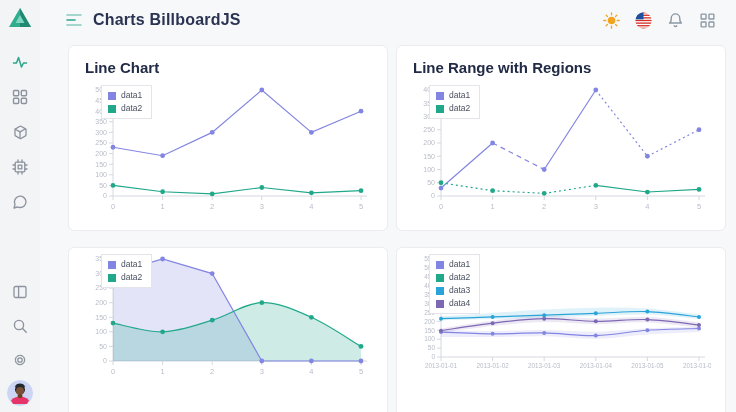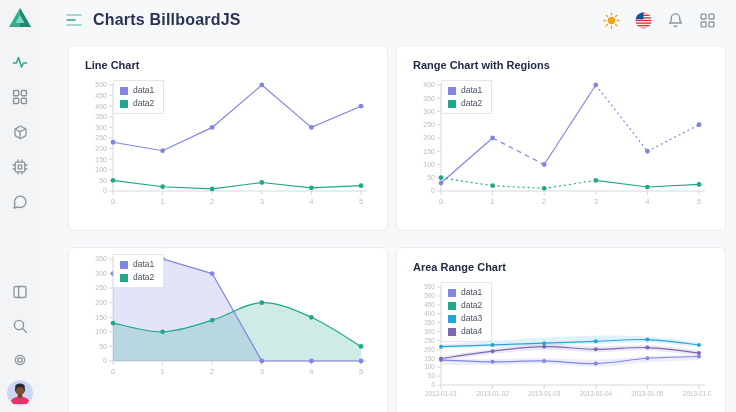--- a/index.html
+++ b/index.html
@@ -27,25 +27,25 @@
   .header { height:40px; display:flex; align-items:center; padding:0 20px 0 26px; }
   .burger { color:#2ca58d; margin-right:9px; cursor:pointer; width:18px; height:14px; }
   .title { font-size:16px; font-weight:700; color:#2b3352; letter-spacing:.2px; }
   .hicons { margin-left:auto; display:flex; align-items:center; gap:15px; color:#8c98a4; }
   .hicons .icn { width:17px; height:17px; }
   
   .content { display:grid; grid-template-columns:320px 330px; gap:16px 8px; padding:5px 0 0 28px; }
   .card { background:#fff; border:1px solid #ececf0; border-radius:6px; overflow:hidden; }
   .row1 { height:186px; }
   .row2 { height:180px; }
-  .card-title { font-size:11px; font-weight:700; color:#222b45; padding:13px 16px 3px; }
+  .card-title { font-size:15px; font-weight:700; color:#222b45; padding:13px 16px 3px; }
   .chart-wrap { position:relative; padding:3px 6px 0 10px; }
   svg.chart { display:block; overflow:hidden; }
   .legend {
-    position:absolute; left:44px; top:6px; background:#fff;
+    position:absolute; left:32px; top:6px; background:#fff;
     border:1px solid #e4e5ea; padding:4px 9px 4px 6px; z-index:2;
     display:flex; flex-direction:column; gap:2px;
   }
   .lg-item { display:flex; align-items:center; gap:5px; font-size:8.5px; color:#49505e; line-height:11px; cursor:pointer; }
   .lg-sq { width:8px; height:8px; display:inline-block; flex:0 0 8px; }
 </style>
 </head>
 <body>
 
 <aside class="sidebar">
@@ -257,21 +257,21 @@
               <span>data1</span>
             </div>
             <div class="lg-item">
               <span class="lg-sq" style="background: rgb(33, 168, 138);"></span>
               <span>data2</span>
             </div>
           </div>
       </div>
     </div>
     <div class="card row1">
-      <div class="card-title">Range Chart with Regions</div>
+      <div class="card-title">Line Range with Regions</div>
       <div class="chart-wrap">
         <svg class="chart" width="304" height="132">
             <line x1="34" y1="6" x2="34" y2="114" stroke="#d6d8de"></line>
             <line x1="34" y1="114" x2="298" y2="114" stroke="#d6d8de"></line>
             <line x1="30" y1="114" x2="34" y2="114" stroke="#d6d8de"></line>
             <text x="28" y="116.3" text-anchor="end" font-size="7" fill="#b8bcc8">0</text>
             <line x1="30" y1="100.75" x2="34" y2="100.75" stroke="#d6d8de"></line>
             <text x="28" y="103.05" text-anchor="end" font-size="7" fill="#b8bcc8">50</text>
             <line x1="30" y1="87.5" x2="34" y2="87.5" stroke="#d6d8de"></line>
             <text x="28" y="89.8" text-anchor="end" font-size="7" fill="#b8bcc8">100</text>
@@ -390,21 +390,20 @@
               <span>data1</span>
             </div>
             <div class="lg-item">
               <span class="lg-sq" style="background: rgb(33, 168, 138);"></span>
               <span>data2</span>
             </div>
           </div>
       </div>
     </div>
     <div class="card row2">
-      <div class="card-title">Area Range Chart</div>
       <div class="chart-wrap">
         <svg class="chart" width="304" height="122">
             <line x1="34" y1="6" x2="34" y2="106" stroke="#d6d8de"></line>
             <line x1="34" y1="106" x2="298" y2="106" stroke="#d6d8de"></line>
             <line x1="30" y1="106" x2="34" y2="106" stroke="#d6d8de"></line>
             <text x="28" y="108.3" text-anchor="end" font-size="6.5" fill="#b8bcc8">0</text>
             <line x1="30" y1="97.0909090909091" x2="34" y2="97.0909090909091" stroke="#d6d8de"></line>
             <text x="28" y="99.39090909090909" text-anchor="end" font-size="6.5" fill="#b8bcc8">50</text>
             <line x1="30" y1="88.18181818181817" x2="34" y2="88.18181818181817" stroke="#d6d8de"></line>
             <text x="28" y="90.48181818181817" text-anchor="end" font-size="6.5" fill="#b8bcc8">100</text>

